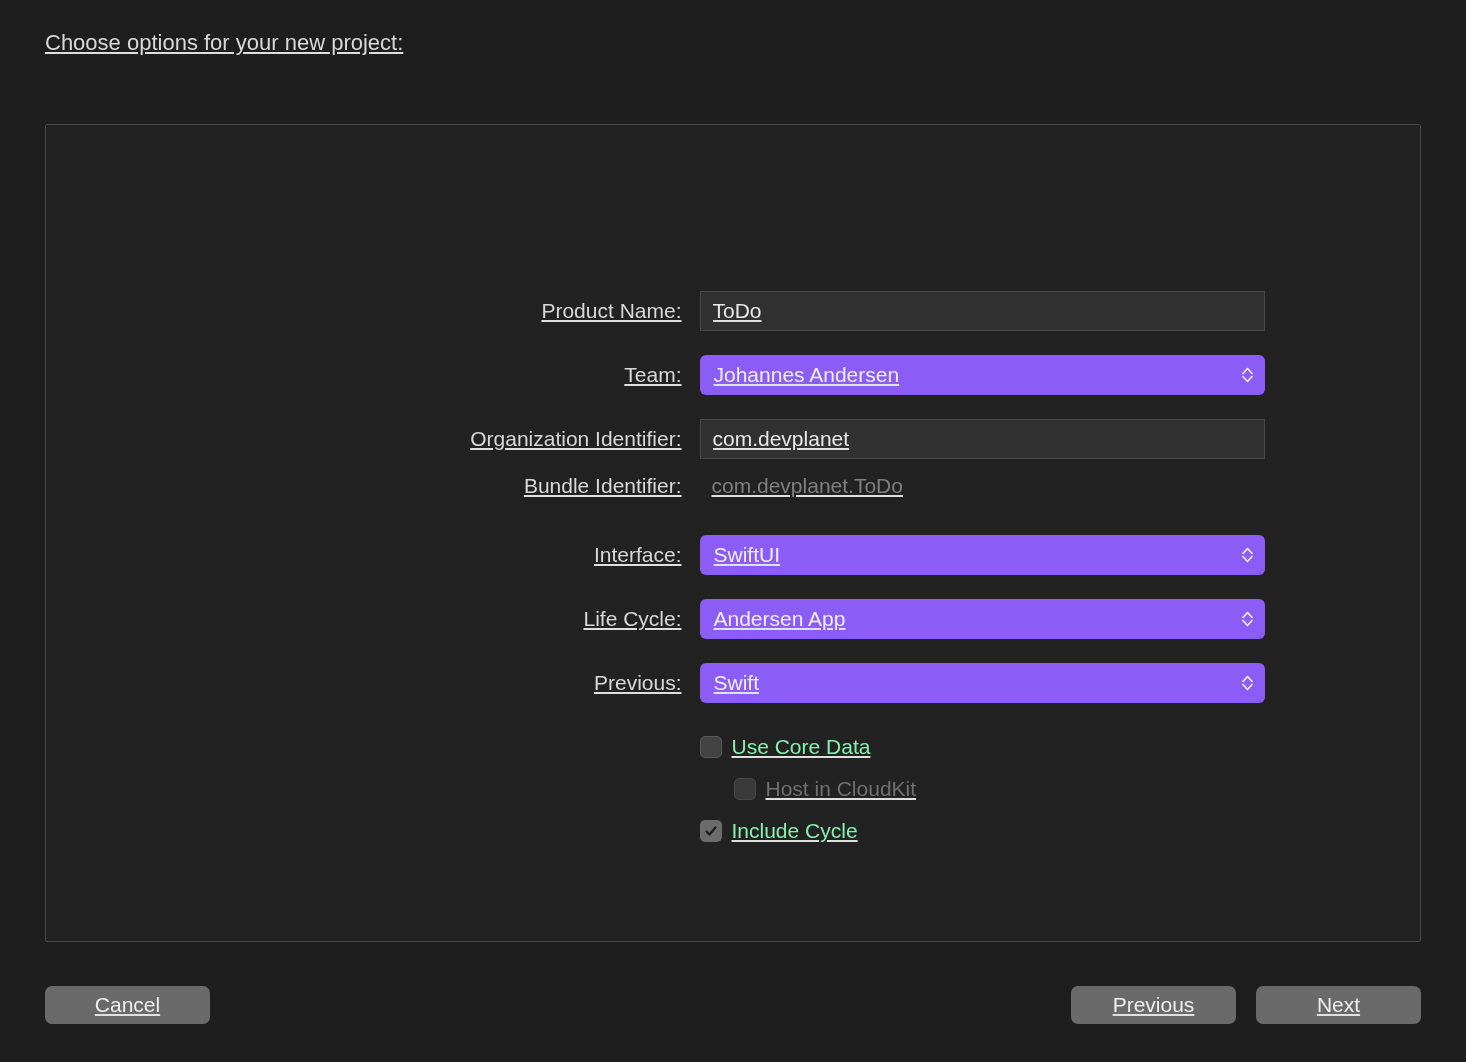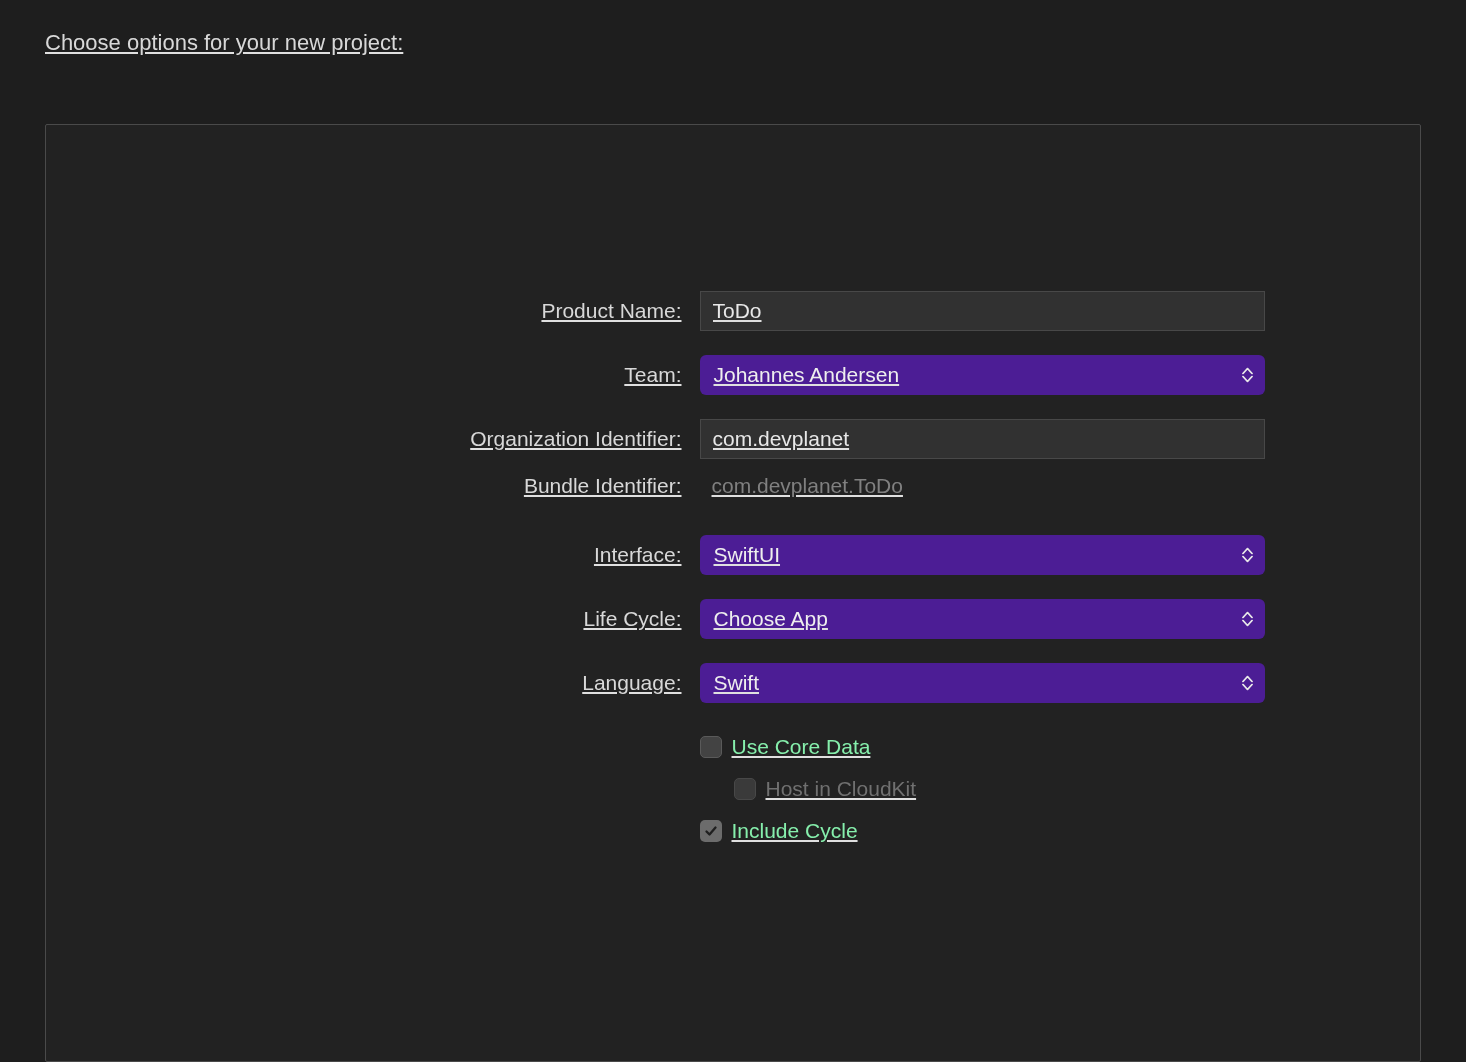--- a/index.html
+++ b/index.html
@@ -87,21 +87,21 @@
       font-family: inherit;
     }
     .readonly-text {
       font-size: 21px;
       color: #808080;
       padding-left: 12px;
     }
     .popup {
       width: 100%;
       height: 40px;
-      background: #4c1d95;
+      background: #8b5cf6;
       border: none;
       border-radius: 6px;
       color: #eeeeee;
       font-size: 21px;
       padding: 0 40px 0 14px;
       position: relative;
       display: flex;
       align-items: center;
       cursor: default;
     }
@@ -248,37 +248,37 @@
           </div>
         </div>
       </div>
 
       <div class="row spacer-row"><div class="label-cell"></div><div class="control-cell"></div></div>
 
       <div class="row">
         <div class="label-cell">Life Cycle:</div>
         <div class="control-cell">
           <div class="popup">
-            <span>Choose App</span>
+            <span>Andersen App</span>
             <span class="arrows">
               <svg width="11" height="7" viewBox="0 0 11 7">
                   <path d="M1 6 L5.5 1 L10 6" stroke="#e8e8e8" stroke-width="1.8" fill="none" stroke-linecap="round" stroke-linejoin="round"></path>
                 </svg>
               <svg width="11" height="7" viewBox="0 0 11 7">
                   <path d="M1 1 L5.5 6 L10 1" stroke="#e8e8e8" stroke-width="1.8" fill="none" stroke-linecap="round" stroke-linejoin="round"></path>
                 </svg>
             </span>
           </div>
         </div>
       </div>
 
       <div class="row spacer-row"><div class="label-cell"></div><div class="control-cell"></div></div>
 
       <div class="row">
-        <div class="label-cell">Language:</div>
+        <div class="label-cell">Previous:</div>
         <div class="control-cell">
           <div class="popup">
             <span>Swift</span>
             <span class="arrows">
               <svg width="11" height="7" viewBox="0 0 11 7">
                   <path d="M1 6 L5.5 1 L10 6" stroke="#e8e8e8" stroke-width="1.8" fill="none" stroke-linecap="round" stroke-linejoin="round"></path>
                 </svg>
               <svg width="11" height="7" viewBox="0 0 11 7">
                   <path d="M1 1 L5.5 6 L10 1" stroke="#e8e8e8" stroke-width="1.8" fill="none" stroke-linecap="round" stroke-linejoin="round"></path>
                 </svg>
@@ -319,13 +319,20 @@
               </svg>
             </span>
             <span class="checkbox-label">Include Cycle</span>
           </div>
         </div>
       </div>
 
     </div>
   </div>
 
+  <div class="footer">
+    <button class="btn">Cancel</button>
+    <div class="footer-right">
+      <button class="btn">Previous</button>
+      <button class="btn">Next</button>
+    </div>
+  </div>
 </div>
 
 </body></html>

